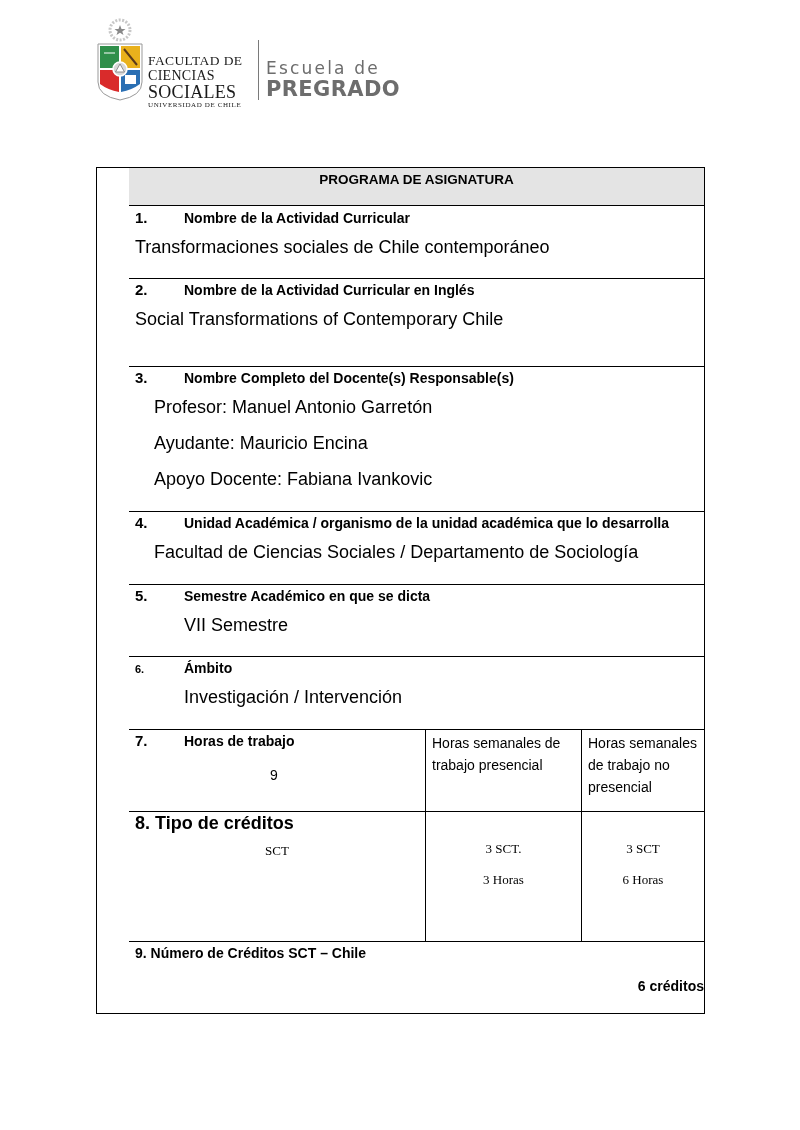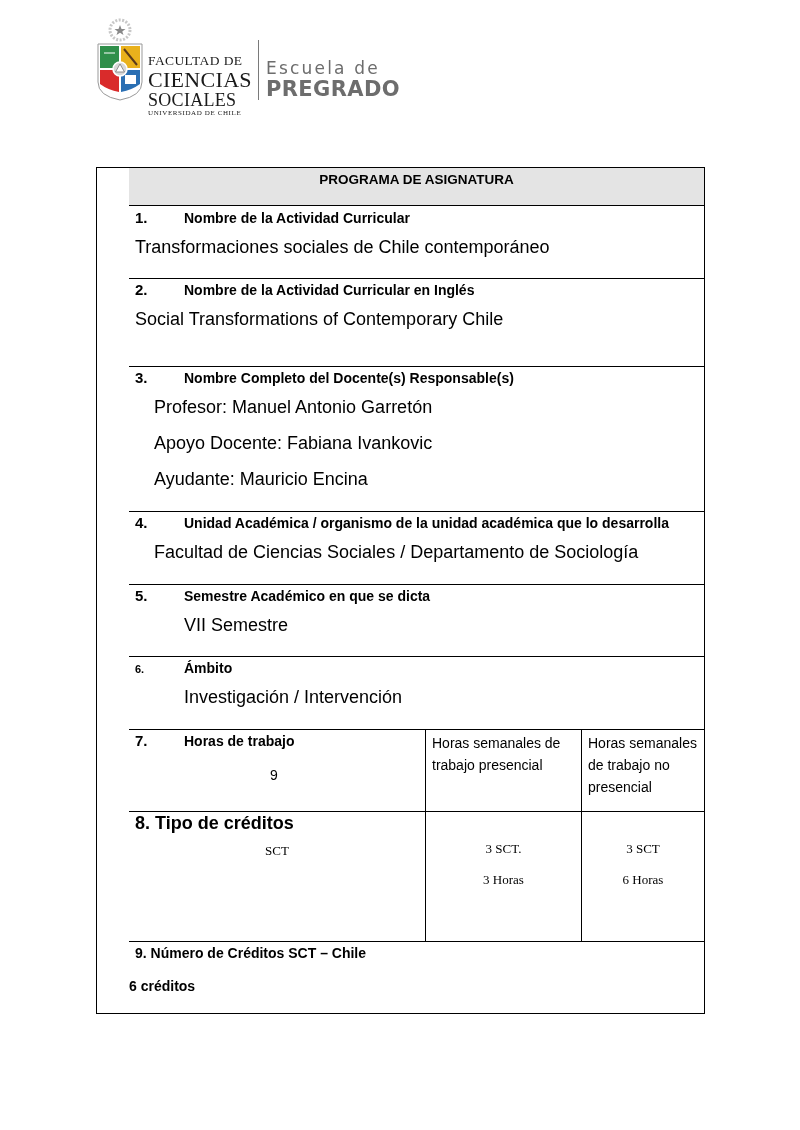--- a/index.html
+++ b/index.html
@@ -1,21 +1,21 @@
 <!DOCTYPE html>
 <html><head>
 <meta charset="utf-8">
 <style>
   html, body { margin:0; padding:0; background:#fff; }
   body { width:800px; height:1130px; position:relative; font-family:"Liberation Sans", sans-serif; color:#000; overflow:hidden; }
   .logo { position:absolute; left:96px; top:18px; height:86px; width:310px; }
   .crest { position:absolute; left:0; top:0; width:48px; height:84px; }
   .fac-text { position:absolute; left:52px; top:36px; font-family:"Liberation Serif", serif; color:#1a1a1a; line-height:1; }
   .fac-text .l1 { font-size:13.5px; letter-spacing:0.4px; }
-  .fac-text .l2 { font-size:22px; letter-spacing:0.3px; margin-top:1px;font-family:Liberation Serif, serif; }
+  .fac-text .l2 { font-size:14px; letter-spacing:0.3px; margin-top:1px;font-family:Liberation Serif, serif; }
   .fac-text .l3 { font-size:18px; letter-spacing:0.3px; }
   .fac-text .l4 { font-size:7px; letter-spacing:0.6px; margin-top:1px; }
   .vsep { position:absolute; left:162px; top:22px; width:1px; height:60px; background:#7a7a7a; }
   .escuela { position:absolute; left:170px; top:42px; font-family:"DejaVu Sans", sans-serif; color:#6d6d6d; line-height:1; }
   .escuela .e1 { font-size:17px; letter-spacing:2.2px; }
   .escuela .e2 { font-size:21px; font-weight:bold; letter-spacing:0.4px; margin-top:2px; }
 
   .doc-table { position:absolute; left:96px; top:167px; width:609px; border:1.5px solid #000; box-sizing:border-box;padding-left:32px; }
   .row { border-top:1.5px solid #000; position:relative; box-sizing:border-box; }
   .row:first-child { border-top:none; }
@@ -78,22 +78,22 @@
       </div>
     <div class="val" style="padding-left:6px;">Social Transformations of Contemporary Chile</div>
   </div>
 
   <div class="row" style="height:145px;">
     <div class="stitle">
         <span class="num">3.</span>
         <span>Nombre Completo del Docente(s) Responsable(s)</span>
       </div>
     <div class="val" style="padding-left:25px;">Profesor: Manuel Antonio Garretón</div>
+    <div class="val" style="padding-left:25px;">Ayudante: Mauricio Encina</div>
     <div class="val" style="padding-left:25px;">Apoyo Docente: Fabiana Ivankovic</div>
-    <div class="val" style="padding-left:25px;">Ayudante: Mauricio Encina</div>
   </div>
 
   <div class="row" style="height:73px;">
     <div class="stitle">
         <span class="num">4.</span>
         <span>Unidad Académica / organismo de la unidad académica que lo desarrolla</span>
       </div>
     <div class="val" style="padding-left:25px;">Facultad de Ciencias Sociales / Departamento de Sociología</div>
   </div>
 
@@ -135,15 +135,15 @@
       <div style="margin-top:15px;">3 Horas</div>
     </div>
     <div class="c arial" style="flex:1; padding-top:29px;">
       <div>3 SCT</div>
       <div style="margin-top:15px;">6 Horas</div>
     </div>
   </div>
 
   <div class="row" style="height:72px;">
     <div class="stitle">9. Número de Créditos SCT – Chile</div>
-    <div style="text-align:left; font-weight:bold; font-size:14px; margin-top:14px;">6 créditos</div>
+    <div style="text-align:right; font-weight:bold; font-size:14px; margin-top:14px;">6 créditos</div>
   </div>
 </div>
 
 </body></html>

